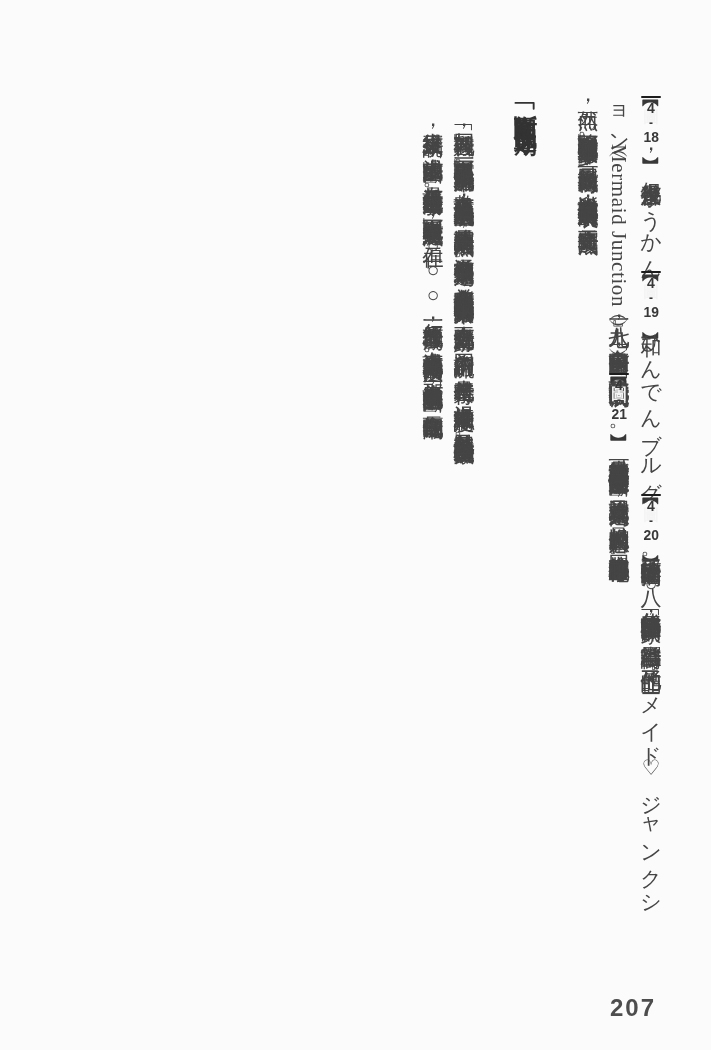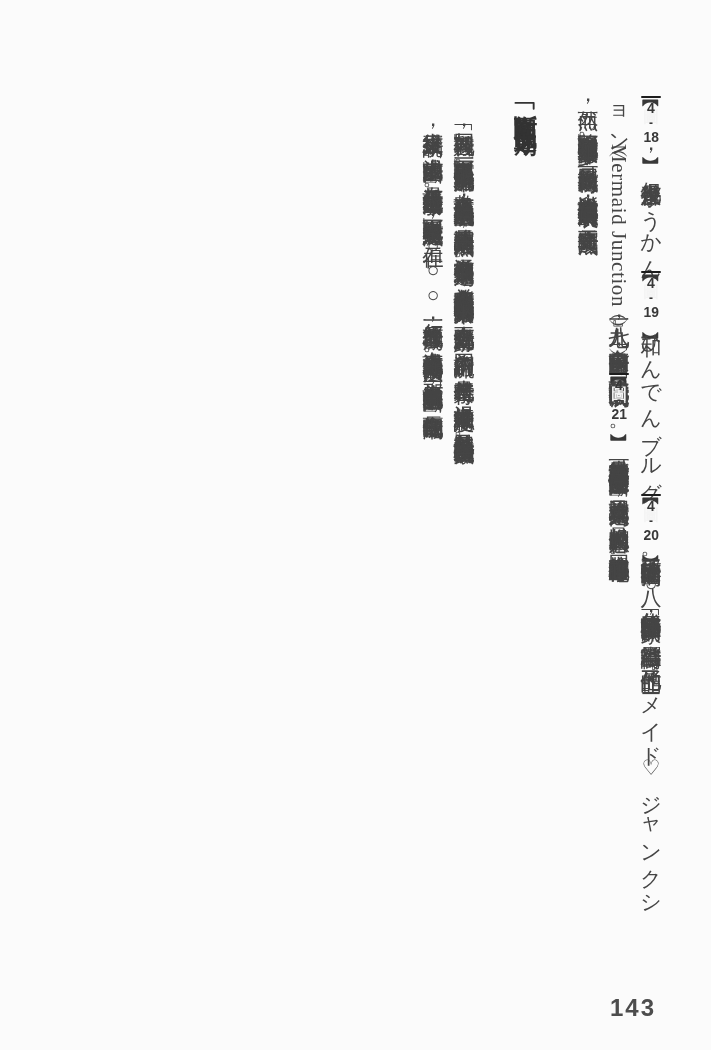--- a/index.html
+++ b/index.html
@@ -98,14 +98,14 @@
 <body>
 
 <div class="page">
   <div class="text-flow">
       <p class="para"><span class="figref"><span class="fr-bracket">【</span><span class="fr-icon">圖</span><span class="fr-num">4</span><span class="fr-dash">-</span><span class="fr-pair">18</span><span class="fr-bracket">】</span></span>，但幾乎都是像水ようかん<span class="figref"><span class="fr-bracket">【</span><span class="fr-icon">圖</span><span class="fr-num">4</span><span class="fr-dash">-</span><span class="fr-pair">19</span><span class="fr-bracket">】</span></span>和ひんでんブルグ<span class="figref"><span class="fr-bracket">【</span><span class="fr-icon">圖</span><span class="fr-num">4</span><span class="fr-dash">-</span><span class="fr-pair">20</span><span class="fr-bracket">】</span></span>那種比較簡素的斷面描寫。八○年代比較積極運用「斷面圖」的作家，當屬唯登詩樹。他的作品『マーメイド♡ジャンクション（Mermaid Junction）』（一九八七，白夜書房）中的「斷面圖」，是最接近現代「斷面圖」描寫的表現<span class="figref"><span class="fr-bracket">【</span><span class="fr-icon">圖</span><span class="fr-num">4</span><span class="fr-dash">-</span><span class="fr-pair">21</span><span class="fr-bracket">】</span></span>。也可能是筆者目前找到的作品中最早在男性性器上修正的「斷面圖」。或許是因為其寫實感太高，足以喚起人們的興奮感，因此編輯部認為有需要進行修正吧。</p>
       <p class="para">然而，將「斷面圖」表現畫到這種程度的作家非常少。可能是因為太過超前時代，所以沒能成為多數作家都理所當然拿來使用的表現，需要更多時間熟成。</p>
       <h2 class="heading">「斷面圖」的低迷期</h2>
       <p class="para indent">如同「乳首殘像」，「斷面圖」表現也不是一下子就爆發式地流行開來的。多數在成人漫畫上出現並於後來成為主流的表現，或許是需要一定的時間來熟成，通常都會在發展中途遇到低迷期。並非所有辛苦發明或偶然誕生的藝術表現都能在未來傳播開來，也有不少就此消聲匿跡。因為所謂的流行，本來就是時代背景、漫畫爆紅帶來的認知度、以及其他外部因子複雜結合後產生的偶然現象。</p>
       <p class="para indent">直接從結果來說，成人漫畫中的「斷面圖」，是在千禧年之後才出現數量上的爆發。「斷面圖」表現本身雖然沒有滅絕，但在二○○○年前曾經歷一段低谷期，在成人漫畫表現中算是相當冷門的技法。那麼為何成人漫畫表現中的「斷面圖」，會長期面臨低潮呢？</p>
     </div>
-  <div class="page-number">143</div>
+  <div class="page-number">207</div>
 </div>
 
 </body></html>

